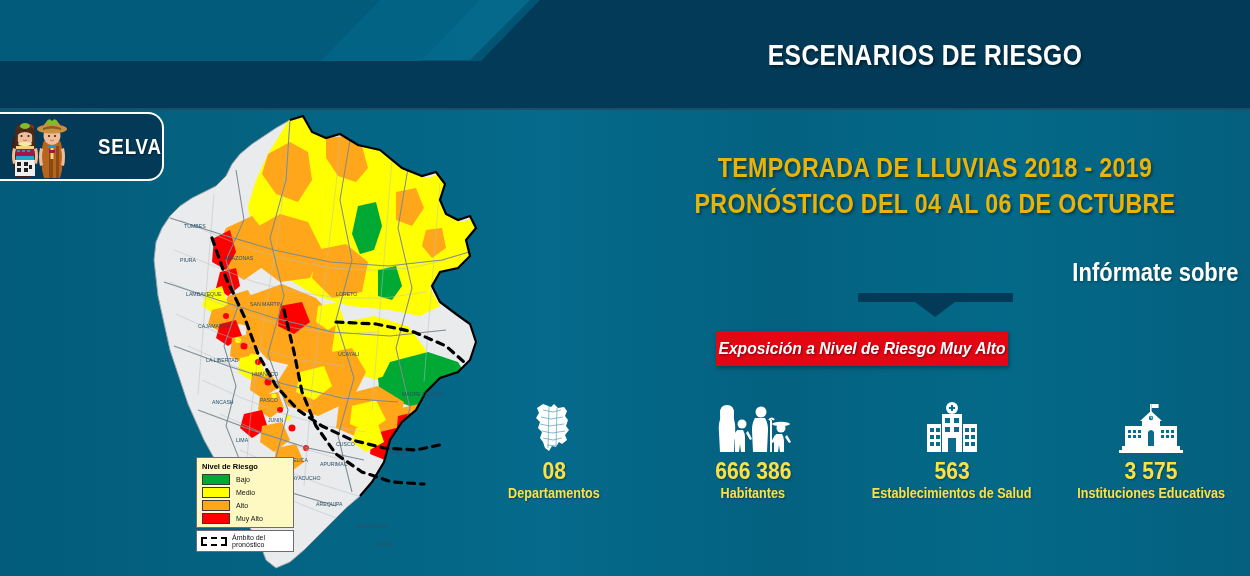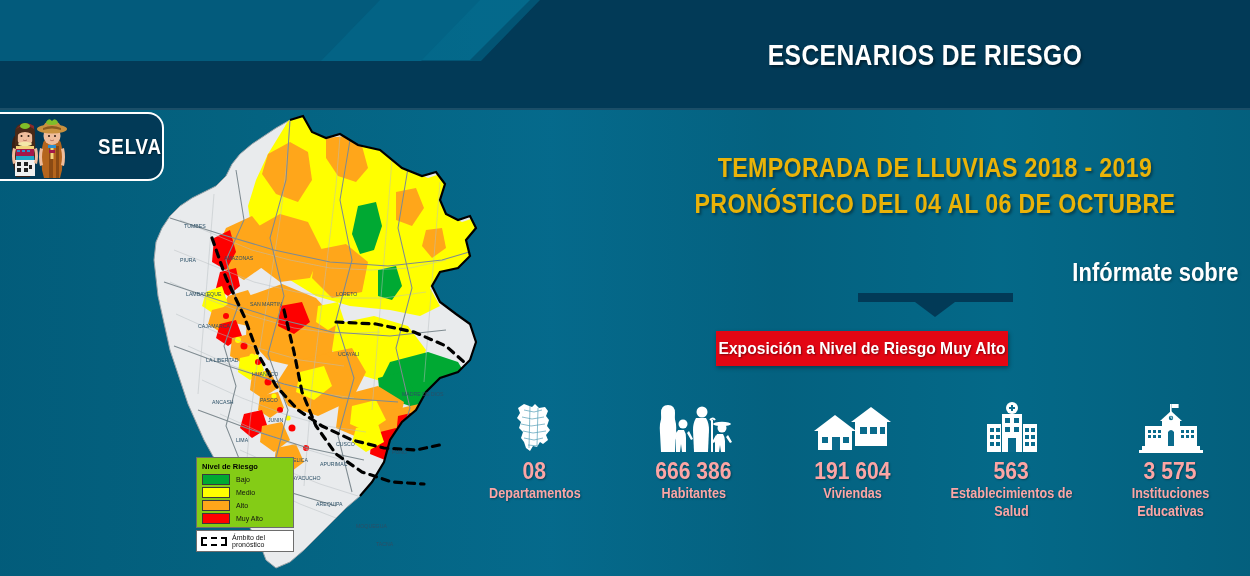--- a/index.html
+++ b/index.html
@@ -96,55 +96,56 @@
     width:0;height:0;margin:0 auto;
     border-left:20px solid transparent;border-right:20px solid transparent;
     border-top:15px solid #023a57;
   }
   #risk-button{
     position:absolute;left:716px;top:331px;width:292px;height:35px;
     background:#e30613;
     display:flex;align-items:center;justify-content:center;
     box-shadow:1px 2px 4px rgba(0,0,0,.35);
     cursor:pointer;
+    font-style:italic;
   }
   #risk-button span{
     color:#ffffff;font-size:17px;font-weight:bold;white-space:nowrap;
     transform:scaleX(.92);transform-origin:center;
     text-shadow:1px 1px 2px rgba(0,0,0,.45);
   }
 
   
   #stats-row{
     position:absolute;left:455px;top:400px;width:795px;height:120px;
     display:flex;align-items:flex-start;
   }
   .stat{
-    flex:1;text-align:center;color:#fca5a5;display:flex;flex-direction:column;align-items:center;
+    flex:1;text-align:center;color:#fde047;display:flex;flex-direction:column;align-items:center;
   }
   .stat-icon{height:54px;display:flex;align-items:flex-end;justify-content:center;}
   .stat-value{
     font-size:24px;font-weight:bold;margin-top:4px;line-height:26px;
     transform:scaleX(.88);transform-origin:center;
     text-shadow:1px 1px 2px rgba(0,0,0,.35);
   }
   .stat-label{
     font-size:14px;font-weight:bold;line-height:18px;
     transform:scaleX(.9);transform-origin:center;
     text-shadow:1px 1px 2px rgba(0,0,0,.35);
   }
 
   
   #map-wrap{position:absolute;left:140px;top:110px;width:350px;height:466px;}
   #legend{
     position:absolute;left:196px;top:457px;width:98px;
     font-size:7px;color:#111;
   }
   #legend-box{
-    background:#84cc16;border:1px solid #6d6d6d;padding:4px 4px 3px 5px;
+    background:#fef9c3;border:1px solid #6d6d6d;padding:4px 4px 3px 5px;
   }
   #legend-title{font-weight:bold;font-size:7.5px;margin-bottom:3px;color:#000;}
   .legend-row{display:flex;align-items:center;margin-bottom:2px;}
   .legend-swatch{width:26px;height:9px;border:1px solid #3a3a3a;margin-right:6px;flex:0 0 auto;}
   .legend-text{font-size:7px;color:#111;}
   #legend-amb{
     background:#ffffff;border:1px solid #6d6d6d;margin-top:2px;padding:3px 4px;
     display:flex;align-items:center;
   }
   #amb-swatch{
@@ -267,38 +268,20 @@
         <circle cx="66" cy="24" r="4.5" fill="#fff"></circle>
         <ellipse cx="66" cy="20" rx="9" ry="2.2" fill="#fff"></ellipse>
         <path d="M61 30 q-2 3 -2 7 l0 11 h4 l1 -7 l1 7 h4 l0 -11 q0 -4 -2 -7z" fill="#fff"></path>
         <path d="M60 31 l-4 7 l2 1 l4 -6z M72 31 l4 7 l-2 1 l-4 -6z" fill="#fff"></path>
       </svg>
     </div>
     <div class="stat-value">666 386</div>
     <div class="stat-label">Habitantes</div>
   </div>
 
-  <div class="stat">
-    <div class="stat-icon">
-      <svg width="80" height="48" viewBox="0 0 80 48">
-
-        <path d="M38 16 L58 1 L78 16 L74 16 L74 40 L42 40 L42 16 Z" fill="#fff"></path>
-        <rect x="47" y="21" width="7" height="7" fill="#0a6b8c"></rect>
-        <rect x="57" y="21" width="7" height="7" fill="#0a6b8c"></rect>
-        <rect x="67" y="21" width="5" height="7" fill="#0a6b8c"></rect>
-
-        <path d="M1 25 L22 9 L43 25 L39 25 L39 44 L5 44 L5 25 Z" fill="#fff"></path>
-        <rect x="19" y="31" width="8" height="13" fill="#0a6b8c"></rect>
-        <rect x="9" y="31" width="6" height="6" fill="#0a6b8c"></rect>
-        <rect x="30" y="31" width="6" height="6" fill="#0a6b8c"></rect>
-      </svg>
-    </div>
-    <div class="stat-value">191 604</div>
-    <div class="stat-label">Viviendas</div>
-  </div>
 
   <div class="stat">
     <div class="stat-icon">
       <svg width="62" height="52" viewBox="0 0 62 52">
         <circle cx="31" cy="6" r="6" fill="#fff"></circle>
         <path d="M30 3 h2 v2 h2 v2 h-2 v2 h-2 v-2 h-2 v-2 h2z" fill="#0a6b8c"></path>
         <rect x="21" y="12" width="20" height="38" fill="#fff"></rect>
         <rect x="6" y="22" width="14" height="28" fill="#fff"></rect>
         <rect x="42" y="22" width="14" height="28" fill="#fff"></rect>
         <g fill="#0a6b8c">

